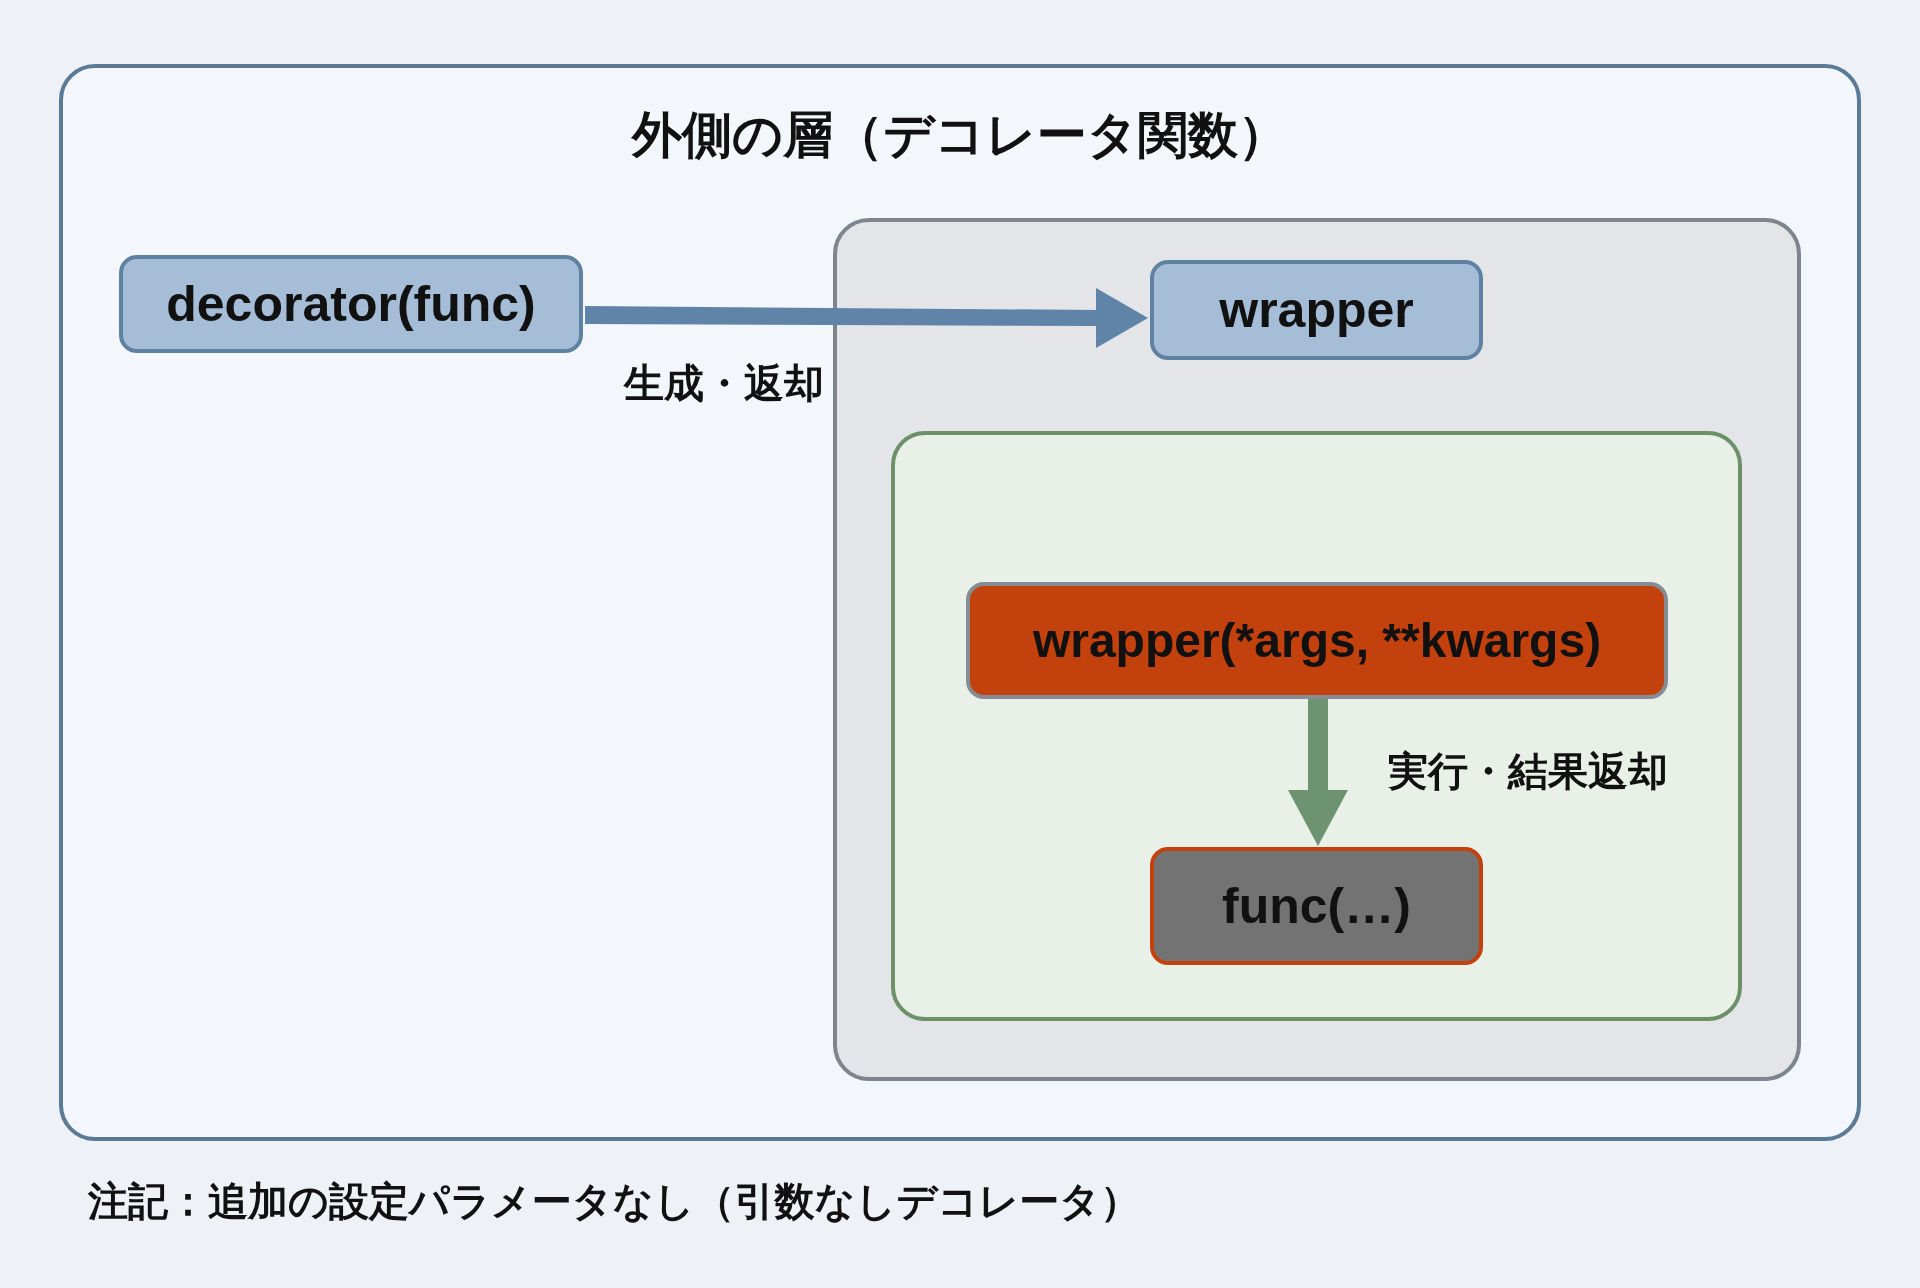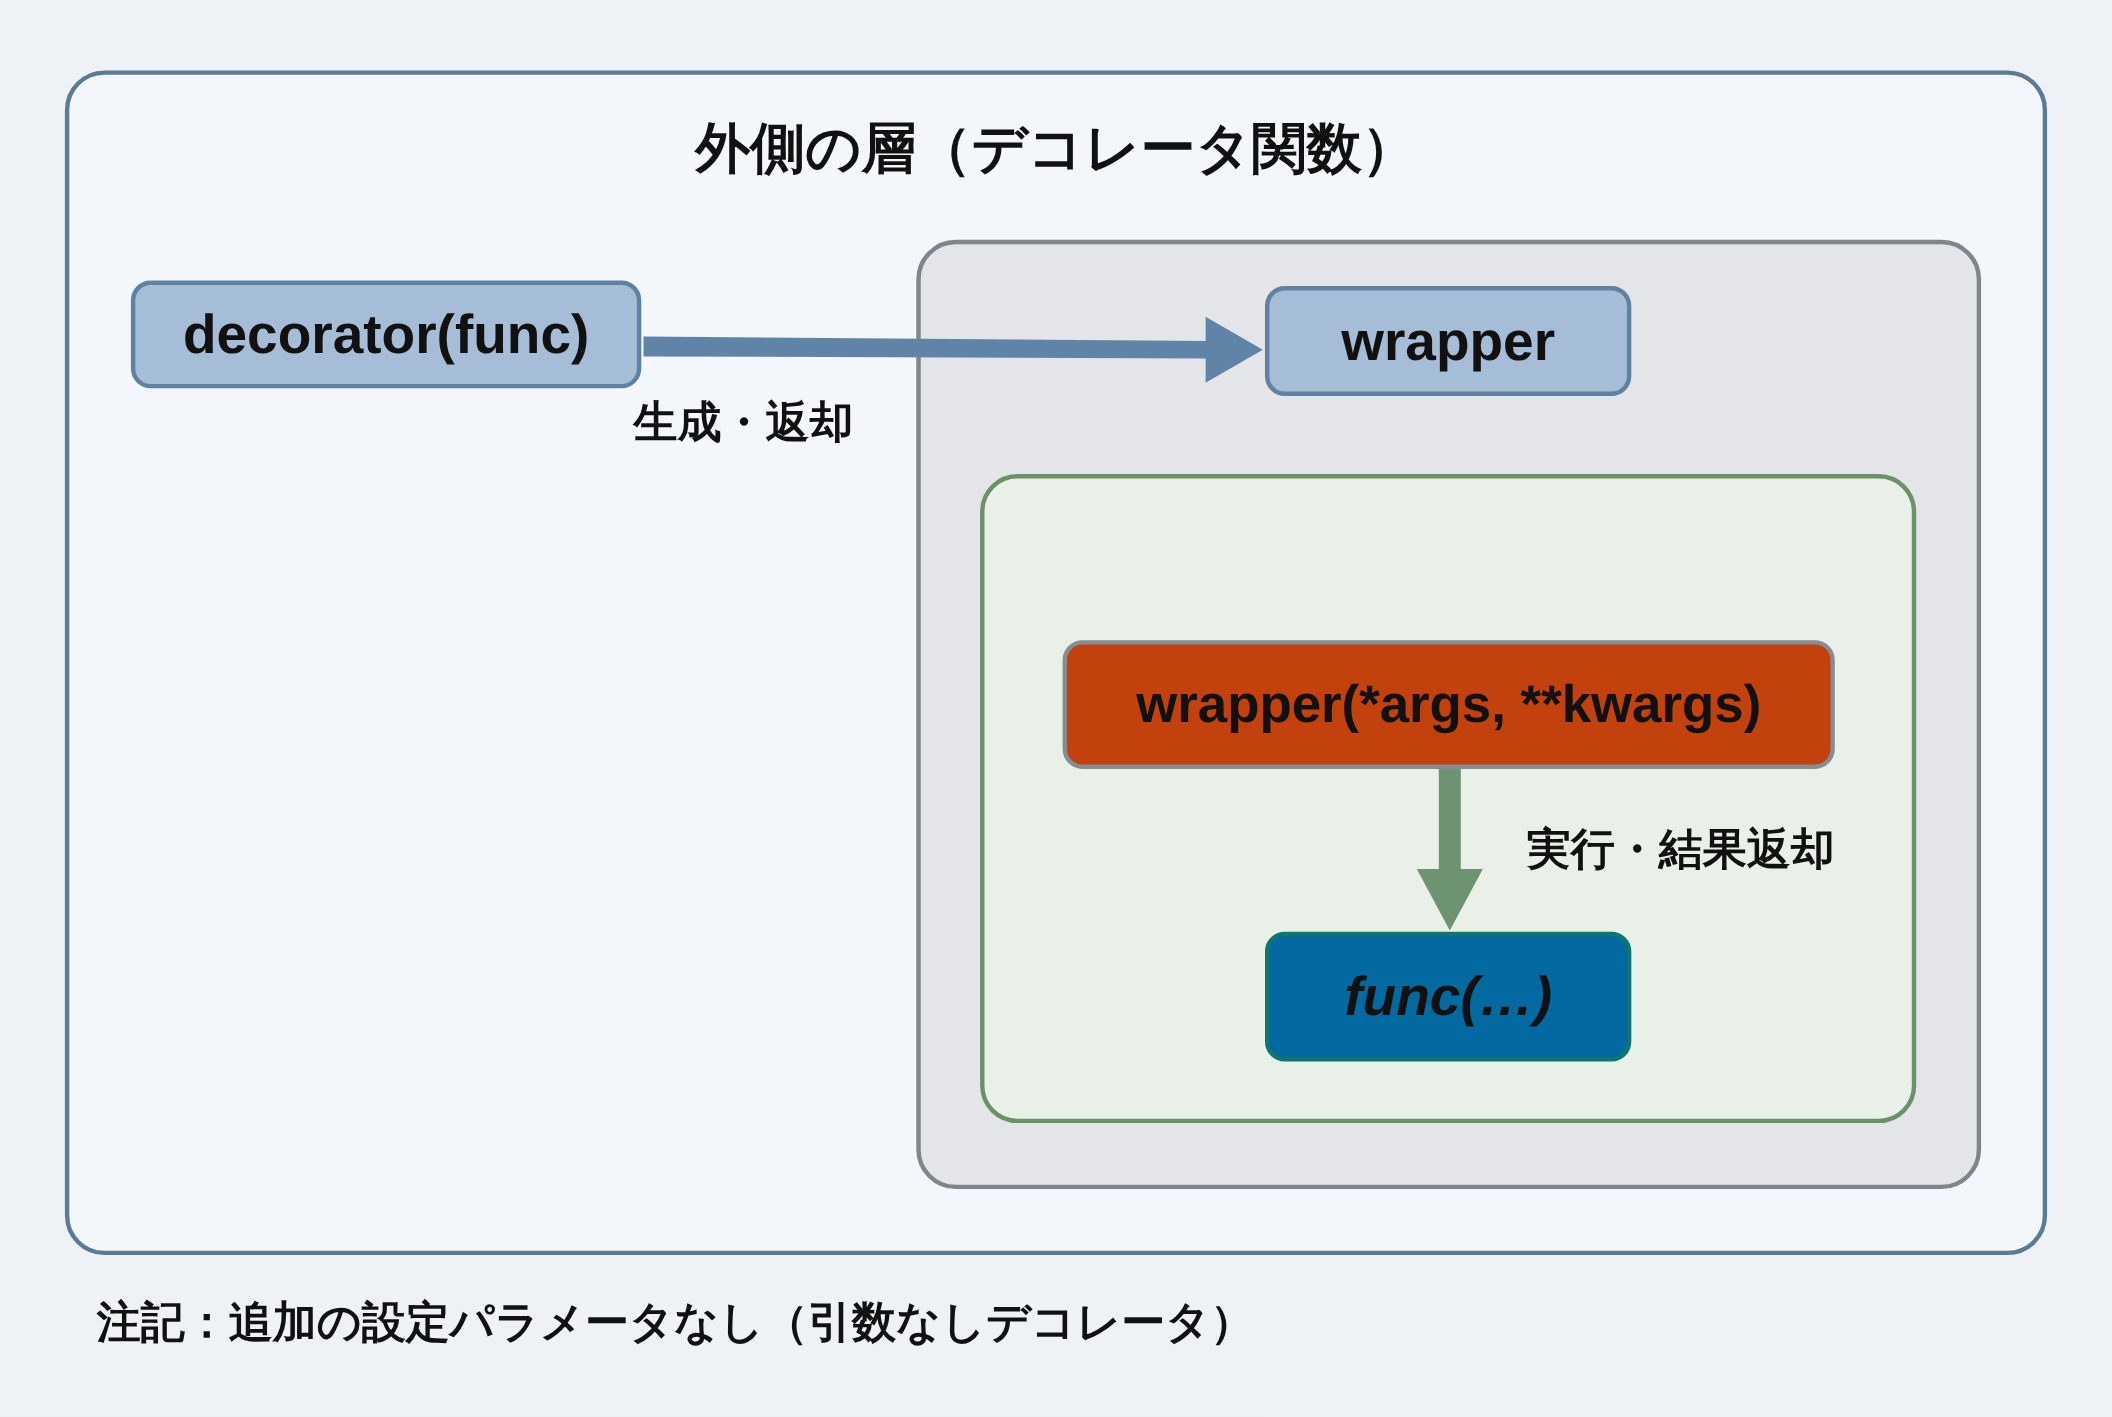--- a/index.html
+++ b/index.html
@@ -5,39 +5,39 @@
   html, body { margin:0; padding:0; }
   body { width:1920px; height:1288px; background:#e9edf2; overflow:hidden; font-family:"DejaVu Sans", sans-serif; }
   #stage { position:relative; width:1920px; height:1288px; background:#eef1f5; }
   .abs { position:absolute; box-sizing:border-box; }
   .outer { left:59px; top:64px; width:1802px; height:1077px; border:4px solid #5b7a96; border-radius:36px; background:#f3f6fa; }
   .gray { left:833px; top:218px; width:968px; height:863px; border:4px solid #7e858c; border-radius:36px; background:#e3e5e8; }
   .green { left:891px; top:431px; width:851px; height:590px; border:4px solid #6c9068; border-radius:34px; background:#e9f0e7; }
   .node { display:flex; align-items:center; justify-content:center; font-family:"Liberation Sans", sans-serif; font-weight:bold; color:#111; border-radius:18px; }
   .blue { background:#a5bdd6; border:4px solid #5f82a3; }
   .grayn { background:#c2410c; border:4px solid #868c93; }
-  .greenn { background:#0369a1; border:4px solid #0f766e;font-style:italic; }
+  .greenn { background:#737373; border:4px solid #c2410c; }
   .title { font-family:"DejaVu Sans", sans-serif; font-weight:bold; color:#111; white-space:nowrap; display:flex; align-items:center; justify-content:center; }
   .label { font-family:"DejaVu Sans", sans-serif; font-weight:bold; color:#111; white-space:nowrap; font-size:40px; }
   svg.arrows { position:absolute; left:0; top:0; }
 </style>
 </head>
 <body>
 
 <div id="stage">
   <div class="abs outer"></div>
   <div class="abs title" style="left:59px;top:100px;width:1802px;height:70px;font-size:50px;">外側の層（デコレータ関数）</div>
 
   <div class="abs node blue" style="left:119px;top:255px;width:464px;height:98px;font-size:50px;">decorator(func)</div>
 
   <div class="abs gray"></div>
 
   <div class="abs node blue" style="left:1150px;top:260px;width:333px;height:100px;font-size:50px;">wrapper</div>
 
-  <div class="abs label" style="left:576px;top:356px;text-align:right;">生成・返却</div>
+  <div class="abs label" style="left:624px;top:356px;text-align:right;">生成・返却</div>
 
   <div class="abs green"></div>
 
   <div class="abs node grayn" style="left:966px;top:582px;width:702px;height:117px;font-size:48px;">wrapper(*args, **kwargs)</div>
 
   <div class="abs label" style="left:1388px;top:744px;">実行・結果返却</div>
 
   <div class="abs node greenn" style="left:1150px;top:847px;width:333px;height:118px;font-size:50px;">func(…)</div>
 
   <svg class="arrows" width="1920" height="1288">

